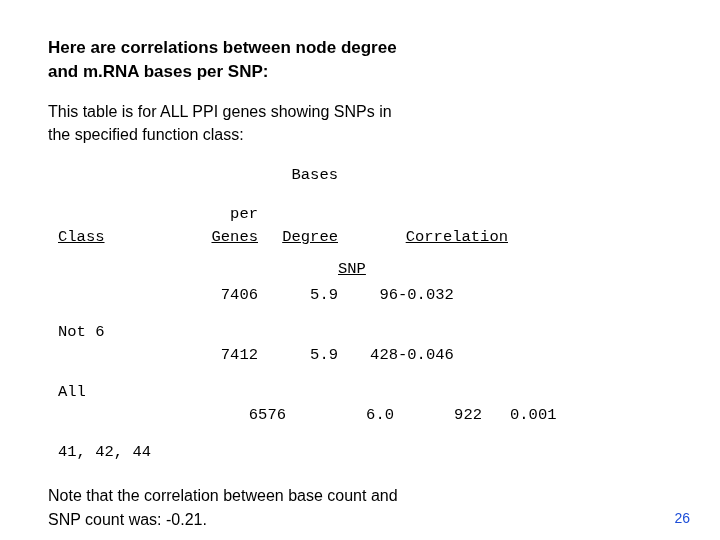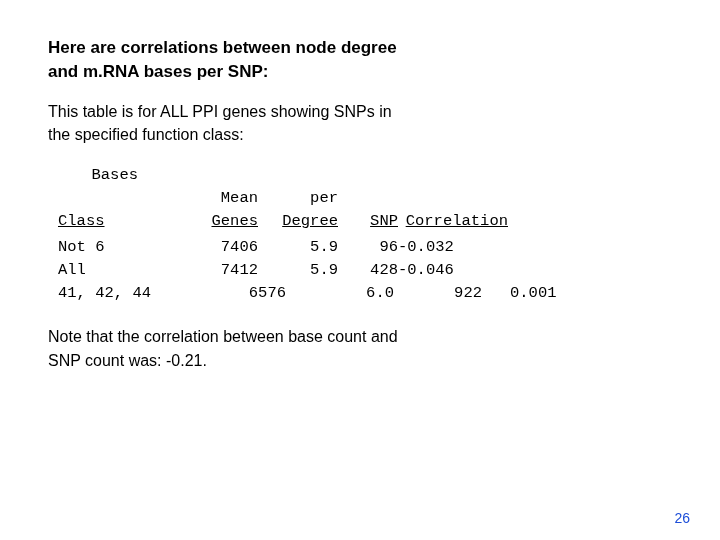--- a/index.html
+++ b/index.html
@@ -43,30 +43,31 @@
       text-align: right;
       text-decoration: underline;
     }
     .col-degree {
       width: 80px;
       text-align: right;
       text-decoration: underline;
     }
     .col-snp {
       width: 60px;
-      text-align: right;
       text-decoration: underline;
+      margin-top: 32px;
     }
     .col-corr {
       width: 110px;
       text-align: right;
       text-decoration: underline;
     }
     .col-class-val {
       width: 120px;
+      margin-top: 37px;
     }
     .col-genes-val {
       width: 80px;
       text-align: right;
     }
     .col-degree-val {
       width: 80px;
       text-align: right;
     }
     .col-snp-val {
@@ -104,34 +105,31 @@
     <span>and m.RNA bases per SNP:</span>
   </div>
 
   <div class="subtext">
     <span>This table is for ALL PPI genes showing SNPs in</span><br>
     <span>the specified function class:</span>
   </div>
 
   <div class="table-section">
 
-    <div style="display:flex; margin-left: 0px; margin-bottom:0;flex-direction:column;">
+    <div style="display:flex; margin-left: 0px; margin-bottom:16px;">
       <div style="width:120px;"></div>
       <div style="width:80px;"></div>
       <div style="width:80px; text-align:right;">
         <span>Bases</span>
       </div>
       <div style="width:60px;"></div>
       <div style="width:110px;"></div>
     </div>
     <div style="display:flex; margin-bottom:0;">
       <div style="width:120px;"></div>
-      <div style="width:80px; text-align:right;">
-        <span>Mean</span>
-      </div>
       <div style="width:80px; text-align:right;">
         <span>per</span>
       </div>
       <div style="width:60px;"></div>
       <div style="width:110px;"></div>
     </div>
 
     <div style="display:flex; margin-bottom:2px;">
       <div class="col-class underline">
         <span>Class</span>

